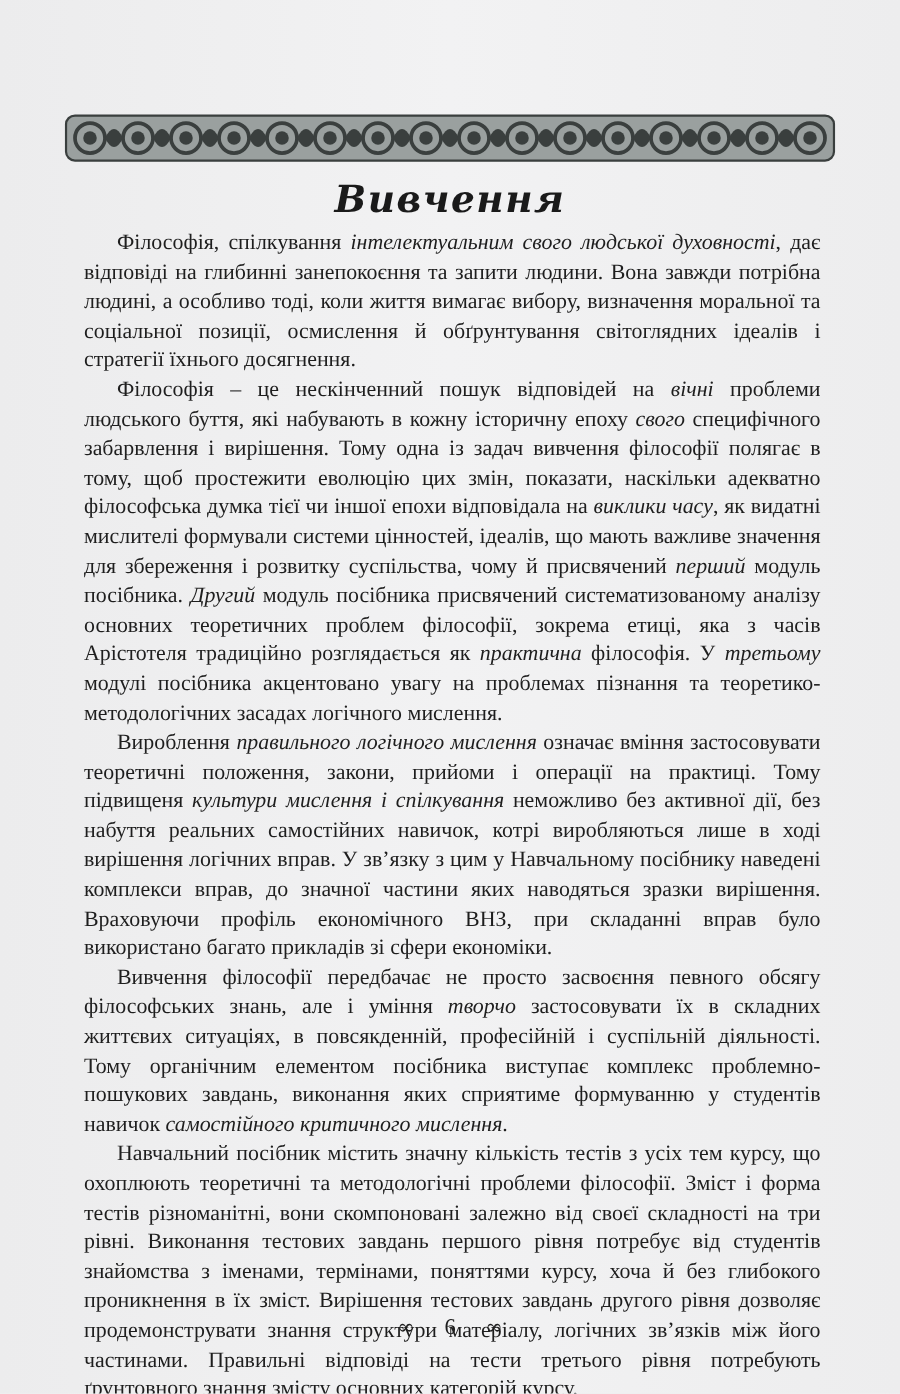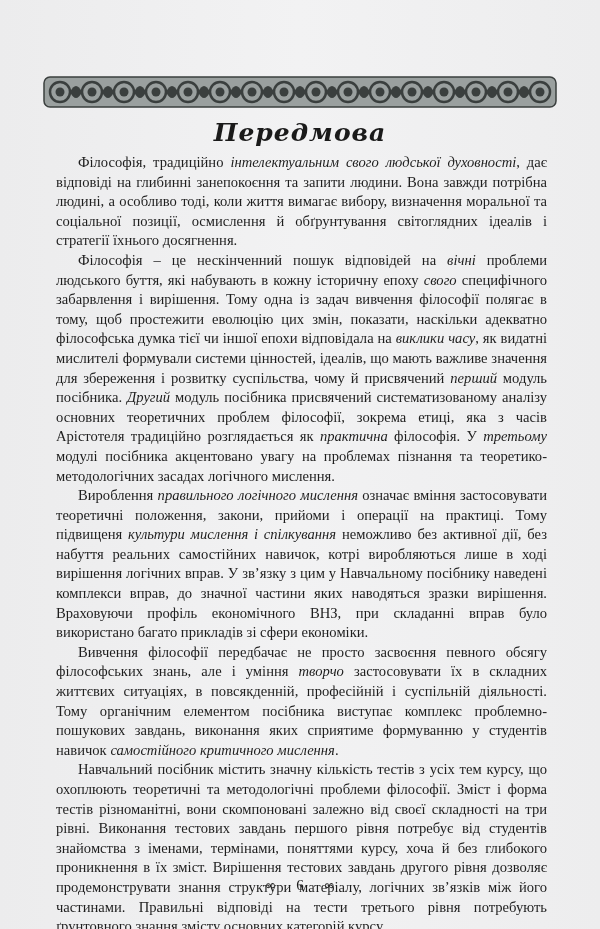--- a/index.html
+++ b/index.html
@@ -118,23 +118,23 @@
         <circle cx="465" cy="18" r="10" fill="none" stroke="#3a3f3e" stroke-width="2.5"></circle>
         <circle cx="465" cy="18" r="4.5" fill="#3a3f3e"></circle>
         <path d="M475 18 Q 481 6 487 18 Q 481 30 475 18 Z" fill="#3a3f3e"></path>
       </g>
       <g>
         <circle cx="497" cy="18" r="10" fill="none" stroke="#3a3f3e" stroke-width="2.5"></circle>
         <circle cx="497" cy="18" r="4.5" fill="#3a3f3e"></circle>
         <path d="M507 18 Q 513 6 519 18 Q 513 30 507 18 Z" fill="none"></path>
       </g>
     </svg>
-  <div class="title">Передмова</div>
+  <div class="title">Вивчення</div>
   <div class="text" id="body-text">
-      <p><span>Філософія, традиційно </span><i>інтелектуальним свого людської духовності</i><span>, дає відповіді на глибинні занепокоєння та запити людини. Вона завжди потрібна людині, а особливо тоді, коли життя вимагає вибору, визначення моральної та соціальної позиції, осмислення й обґрунтування світоглядних ідеалів і стратегії їхнього досягнення.</span></p>
+      <p><span>Філософія, спілкування </span><i>інтелектуальним свого людської духовності</i><span>, дає відповіді на глибинні занепокоєння та запити людини. Вона завжди потрібна людині, а особливо тоді, коли життя вимагає вибору, визначення моральної та соціальної позиції, осмислення й обґрунтування світоглядних ідеалів і стратегії їхнього досягнення.</span></p>
       <p><span>Філософія – це нескінченний  пошук відповідей на </span><i>вічні</i><span> проблеми людського буття, які набувають в кожну історичну епоху </span><i>свого</i><span> специфічного забарвлення і вирішення. Тому одна із задач вивчення філософії полягає в тому, щоб простежити еволюцію цих змін, показати, наскільки адекватно філософська думка тієї чи іншої епохи відповідала на </span><i>виклики часу</i><span>, як видатні мислителі формували системи цінностей, ідеалів, що мають важливе значення для збереження і розвитку суспільства, чому й присвячений </span><i>перший</i><span> модуль посібника. </span><i>Другий</i><span> модуль посібника присвячений систематизованому аналізу основних теоретичних проблем філософії, зокрема етиці, яка з часів Арістотеля традиційно розглядається як </span><i>практична</i><span> філософія. У </span><i>третьому</i><span> модулі посібника акцентовано увагу на проблемах пізнання та теоретико-методологічних засадах логічного мислення.</span></p>
       <p><span>Вироблення </span><i>правильного логічного мислення</i><span> означає вміння застосовувати теоретичні положення, закони, прийоми і операції на практиці. Тому підвищеня </span><i>культури мислення і спілкування</i><span> неможливо без активної дії, без набуття реальних самостійних навичок, котрі виробляються лише в ході вирішення логічних вправ. У зв’язку з цим у Навчальному посібнику наведені комплекси вправ, до значної частини яких наводяться зразки вирішення. Враховуючи профіль економічного ВНЗ, при складанні вправ було використано багато прикладів зі сфери економіки.</span></p>
       <p><span>Вивчення філософії передбачає не просто засвоєння певного обсягу філософських знань, але і уміння </span><i>творчо</i><span> застосовувати їх в складних життєвих ситуаціях, в повсякденній, професійній і суспільній діяльності. Тому органічним елементом посібника виступає комплекс проблемно-пошукових завдань, виконання яких сприятиме формуванню у студентів навичок </span><i>самостійного критичного мислення</i><span>.</span></p>
       <p><span>Навчальний посібник містить значну кількість тестів з усіх тем курсу, що охоплюють теоретичні та методологічні проблеми філософії. Зміст і форма тестів різноманітні, вони скомпоновані залежно від своєї складності на три рівні. Виконання тестових завдань першого рівня потребує від студентів знайомства з іменами, термінами, поняттями курсу, хоча й без глибокого проникнення в їх зміст. Вирішення тестових завдань другого рівня дозволяє продемонструвати знання структури матеріалу, логічних зв’язків між його частинами. Правильні відповіді на тести третього рівня потребують ґрунтовного знання змісту основних категорій курсу.</span></p>
     </div>
   <div class="footer">
     <span style="font-family: &quot;DejaVu Serif&quot;, serif; font-size: 14px;">∞</span>
     <span>6</span>
     <span style="font-family: &quot;DejaVu Serif&quot;, serif; font-size: 14px;">∞</span>
   </div>

